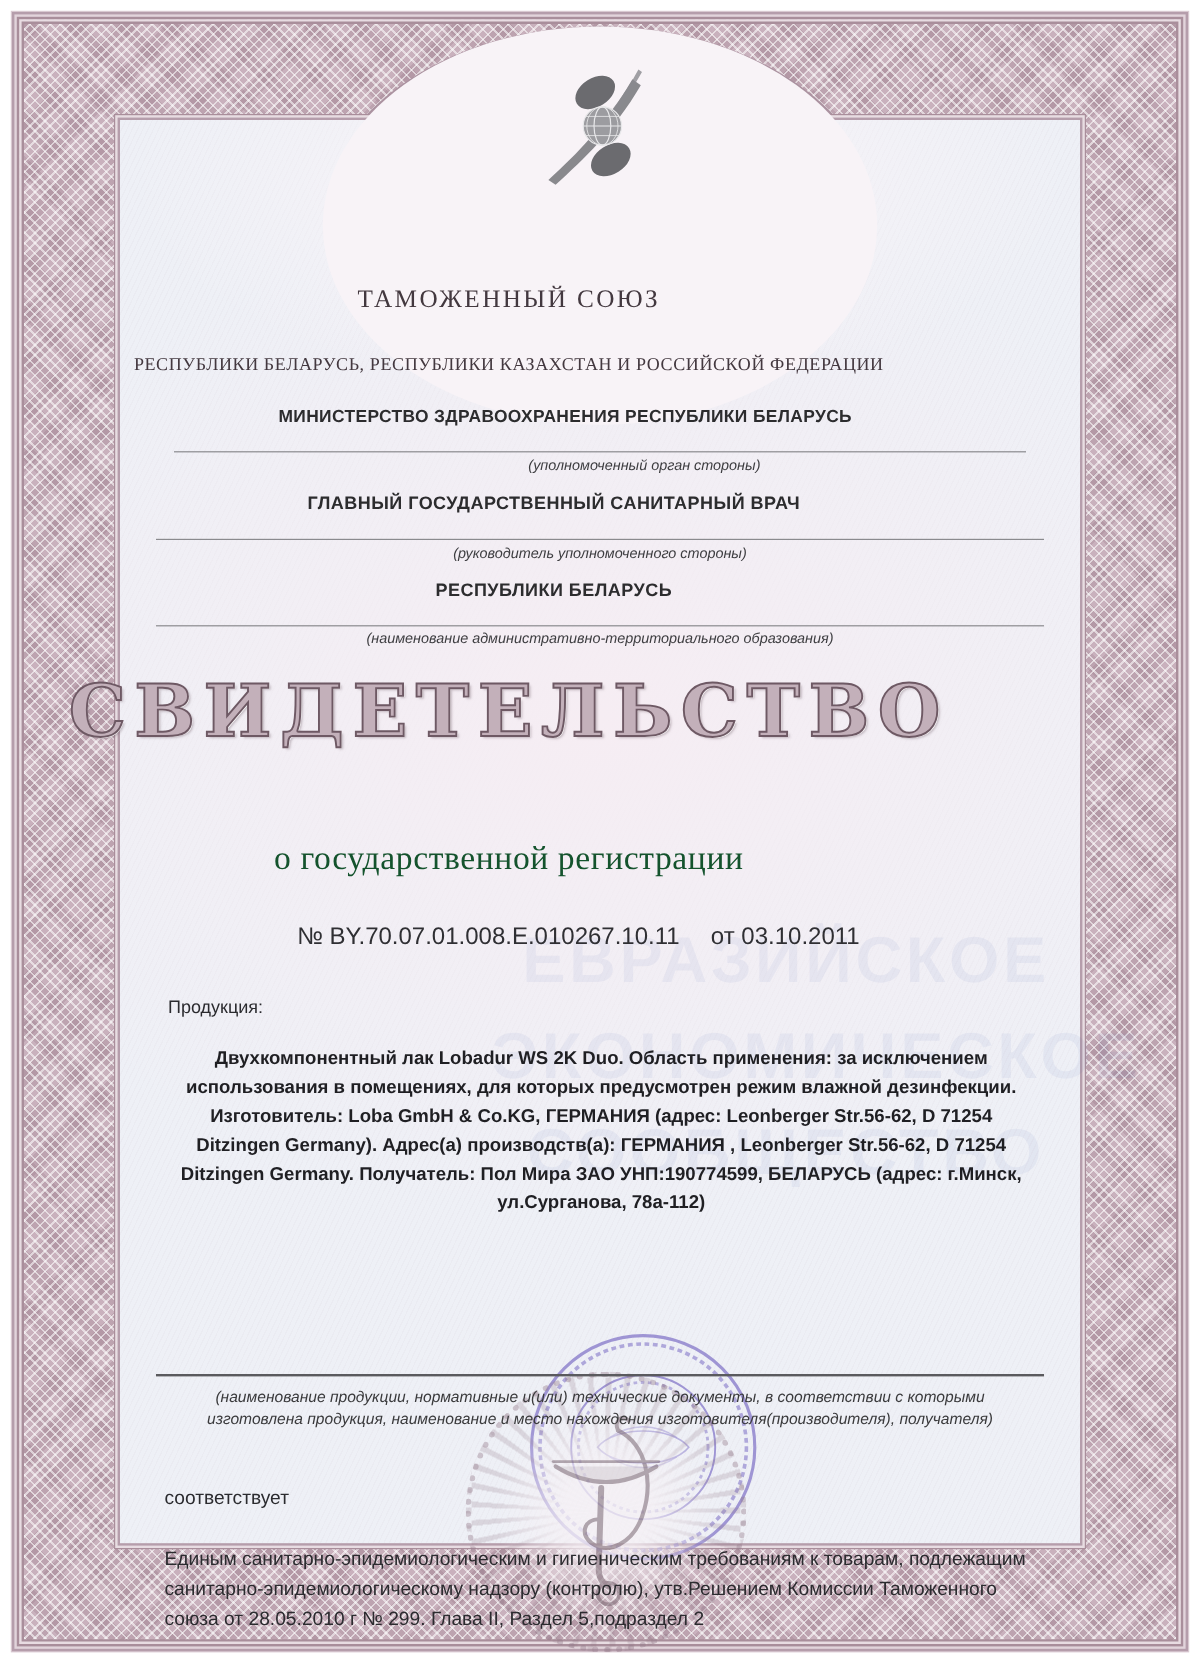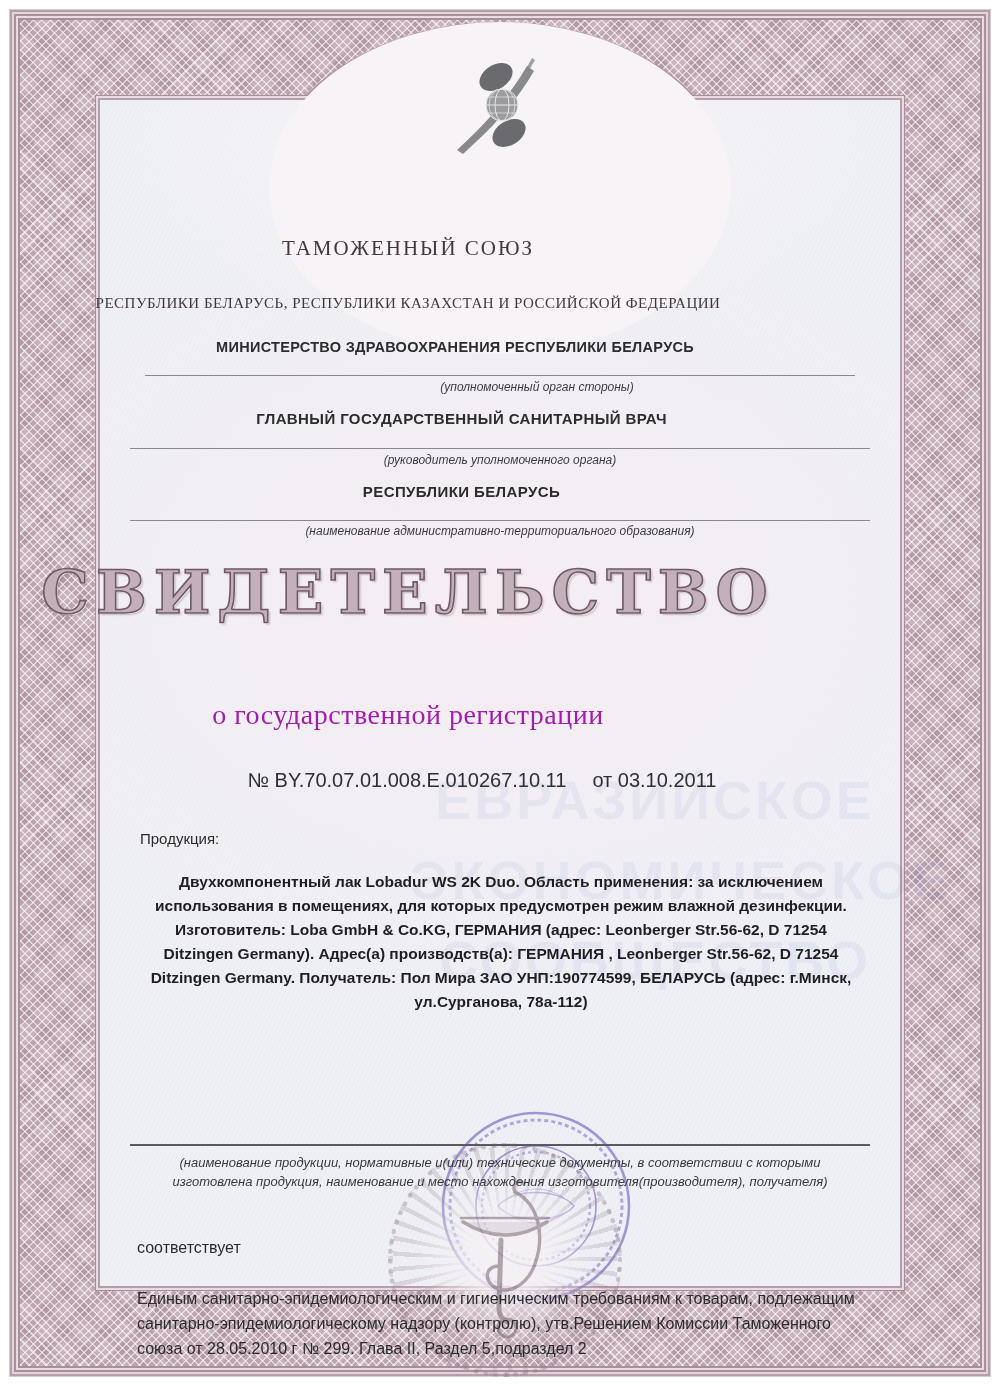--- a/index.html
+++ b/index.html
@@ -23,34 +23,34 @@
     background:
       radial-gradient(ellipse 560px 260px at 50% 4%, #f9f4f8 0%, rgba(249,244,248,0) 70%),
       radial-gradient(ellipse 760px 560px at 50% 42%, #f6edf3 0%, rgba(246,237,243,0) 75%),
       repeating-linear-gradient(115deg, rgba(170,150,165,.05) 0 1px, rgba(0,0,0,0) 1px 4px),
       #eef0f6;
     box-shadow: 0 0 0 2px #b59dab, 0 0 0 4px #e8dce2, 0 0 0 5px #a98e9b;}
   .arch-fill2{position:absolute;left:50%;top:22px;transform:translateX(-50%);
         width:462px;height:332px;border-radius:50%;background:#f8f3f7;}
   
   .ser{font-family:"Liberation Serif",serif;}
-  .abs{position:absolute;left:0;width:816px;text-align:center;}
+  .abs{position:absolute;left:16px;width:816px;text-align:center;}
   .union{top:132px;font-size:21px;letter-spacing:2px;color:#43383f;}
   .countries{top:166px;font-size:15px;letter-spacing:.5px;color:#43383f;}
   .ministry{top:193px;font-size:14.5px;font-weight:bold;color:#2c2c2e;letter-spacing:.3px;margin-left:47px;}
   .rule{position:absolute;height:1px;background:#8a8a8e;}
   .rule.dark{height:2px;background:#5a5a5e;}
   .cap{position:absolute;left:0;width:1000px;text-align:center;font-style:italic;
        font-size:12px;color:#3d3d40;}
   .h-bold{position:absolute;left:0;width:923px;text-align:center;font-weight:bold;
           font-size:15px;color:#2c2c2e;letter-spacing:.4px;}
   .big-title{top:316px;font-family:"DejaVu Serif",serif;font-weight:bold;font-size:60px;
        letter-spacing:7px;color:#c3b0ba;-webkit-text-stroke:1.6px #6e5964;
        text-shadow:1px 1px 0 #ffffff,2px 2px 2px rgba(110,89,100,.35);}
-  .subtitle{top:388px;font-size:28px;color:#a21caf;letter-spacing:.5px;}
+  .subtitle{top:388px;font-size:28px;color:#14532d;letter-spacing:.5px;}
   .numline{position:absolute;top:426px;left:0;width:964px;display:flex;gap:26px;
        justify-content:center;font-size:20px;color:#2f2f33;}
   .prod-label{position:absolute;top:464px;left:140px;font-size:15px;color:#2b2b2f;}
   .prod-desc{position:absolute;top:487px;left:140px;width:722px;text-align:center;
        font-weight:bold;font-size:15.5px;line-height:24px;color:#1f1f23;}
   .prod-cap{position:absolute;top:624px;left:150px;width:700px;text-align:center;
        font-style:italic;font-size:13px;line-height:19px;color:#3a3a3c;}
   .body-par{position:absolute;left:137px;width:730px;font-size:16px;line-height:25px;color:#2b2b2f;}
   
   .stamp{position:absolute;top:1108px;left:438px;opacity:.62;}
@@ -101,21 +101,21 @@
   </svg>
 
   
   <div class="abs ser union z">ТАМОЖЕННЫЙ СОЮЗ</div>
   <div class="abs ser countries z">РЕСПУБЛИКИ БЕЛАРУСЬ, РЕСПУБЛИКИ КАЗАХСТАН И РОССИЙСКОЙ ФЕДЕРАЦИИ</div>
   <div class="abs ministry z">МИНИСТЕРСТВО ЗДРАВООХРАНЕНИЯ РЕСПУБЛИКИ БЕЛАРУСЬ</div>
   <div class="rule z" style="top:213px;left:145px;width:710px;"></div>
   <div class="cap z" style="top:217px;padding-left:37px;">(уполномоченный орган стороны)</div>
   <div class="h-bold z" style="top:233px;">ГЛАВНЫЙ ГОСУДАРСТВЕННЫЙ САНИТАРНЫЙ ВРАЧ</div>
   <div class="rule z" style="top:254px;left:130px;width:740px;"></div>
-  <div class="cap z" style="top:258px;">(руководитель уполномоченного органа)</div>
+  <div class="cap z" style="top:258px;">(руководитель уполномоченного стороны)</div>
   <div class="h-bold z" style="top:274px;">РЕСПУБЛИКИ БЕЛАРУСЬ</div>
   <div class="rule z" style="top:294px;left:130px;width:740px;"></div>
   <div class="cap z" style="top:297px;">(наименование административно-территориального образования)</div>
 
   
   <div class="abs big-title z">СВИДЕТЕЛЬСТВО</div>
   <div class="abs ser subtitle z">о государственной регистрации</div>
   <div class="numline z">
     <span>№ BY.70.07.01.008.E.010267.10.11</span>
     <span>от 03.10.2011</span>

